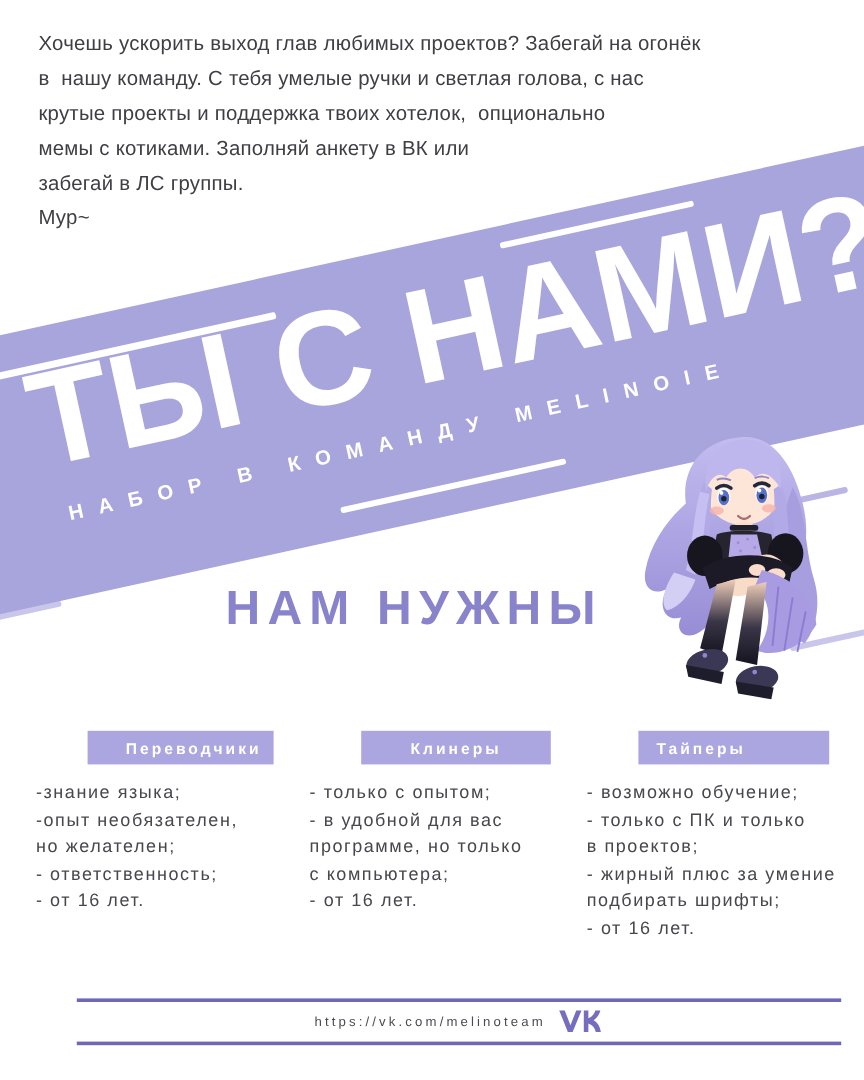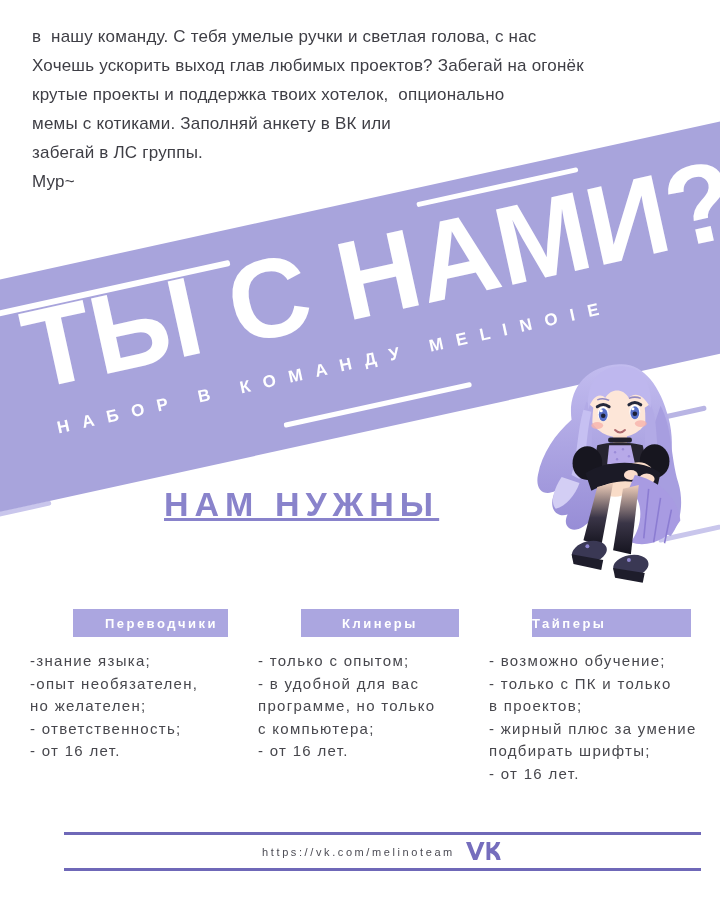--- a/index.html
+++ b/index.html
@@ -22,55 +22,55 @@
               color:#ffffff;letter-spacing:0;line-height:1;white-space:nowrap;}
   .band-subtitle{position:absolute;left:106px;top:148px;font-size:17px;font-weight:600;
                  color:#ffffff;letter-spacing:13px;white-space:nowrap;}
   .out-dash{position:absolute;height:5px;border-radius:2px;transform:rotate(-12.38deg);
             transform-origin:0 0;z-index:0;}
   .out-dash.d1{left:-12px;top:514px;width:64px;background:#c9c6ec;}
   .out-dash.d2{left:612px;top:426px;width:96px;background:#b9b5e4;}
   .out-dash.d3{left:658px;top:538px;width:64px;background:#c9c6ec;}
 
   
-  .section-heading{position:absolute;left:164px;top:485px;font-size:34px;font-weight:700;
-                   color:#8983cb;letter-spacing:6px;z-index:2;white-space:nowrap;text-decoration:underline;}
+  .section-heading{position:absolute;left:188px;top:485px;font-size:40px;font-weight:700;
+                   color:#8983cb;letter-spacing:6px;z-index:2;white-space:nowrap;}
 
   
   .character{position:absolute;left:532px;top:358px;width:178px;height:238px;z-index:3;}
   .character svg{width:100%;height:100%;display:block;}
 
   
   .col{position:absolute;top:609px;z-index:2;}
   .col-header{height:28px;background:#aba6e0;color:#ffffff;font-size:13px;font-weight:700;
               letter-spacing:2.5px;display:flex;align-items:center;margin-left:43px;}
   .col1{left:30px;width:198px;}
   .col2{left:258px;width:201px;}
   .col3{left:489px;width:202px;}
   .col1 .col-header{justify-content:flex-end;padding-right:10px;}
   .col2 .col-header{justify-content:center;}
-  .col3 .col-header{justify-content:flex-start;}
+  .col3 .col-header{justify-content:flex-start;padding-left:15px;}
   .col-lines{margin-top:13px;}
   .col-line{font-size:15px;line-height:22.5px;color:#47474d;letter-spacing:1.3px;white-space:pre;}
 
   
   .footer{position:absolute;left:64px;top:832px;width:637px;height:33px;
           border-top:3px solid #6f68b8;border-bottom:3px solid #6f68b8;
           display:flex;align-items:center;justify-content:center;gap:10px;z-index:2;}
   .footer-url{font-size:11px;letter-spacing:2.6px;color:#4b4b54;font-weight:500;}
   .vk-logo{width:38px;height:23px;display:block;}
 </style>
 </head>
 <body>
 
 <div class="poster">
 
   <div class="intro">
+    <div class="intro-line">Хочешь ускорить выход глав любимых проектов? Забегай на огонёк</div>
     <div class="intro-line">в  нашу команду. С тебя умелые ручки и светлая голова, с нас</div>
-    <div class="intro-line">Хочешь ускорить выход глав любимых проектов? Забегай на огонёк</div>
     <div class="intro-line">крутые проекты и поддержка твоих хотелок,  опционально</div>
     <div class="intro-line">мемы с котиками. Заполняй анкету в ВК или</div>
     <div class="intro-line">забегай в ЛС группы.</div>
     <div class="intro-line">Мур~</div>
   </div>
 
   <div class="band">
     <div class="band-dash dash-top-left"></div>
     <div class="band-dash dash-top-right"></div>
     <div class="band-dash dash-bottom"></div>

